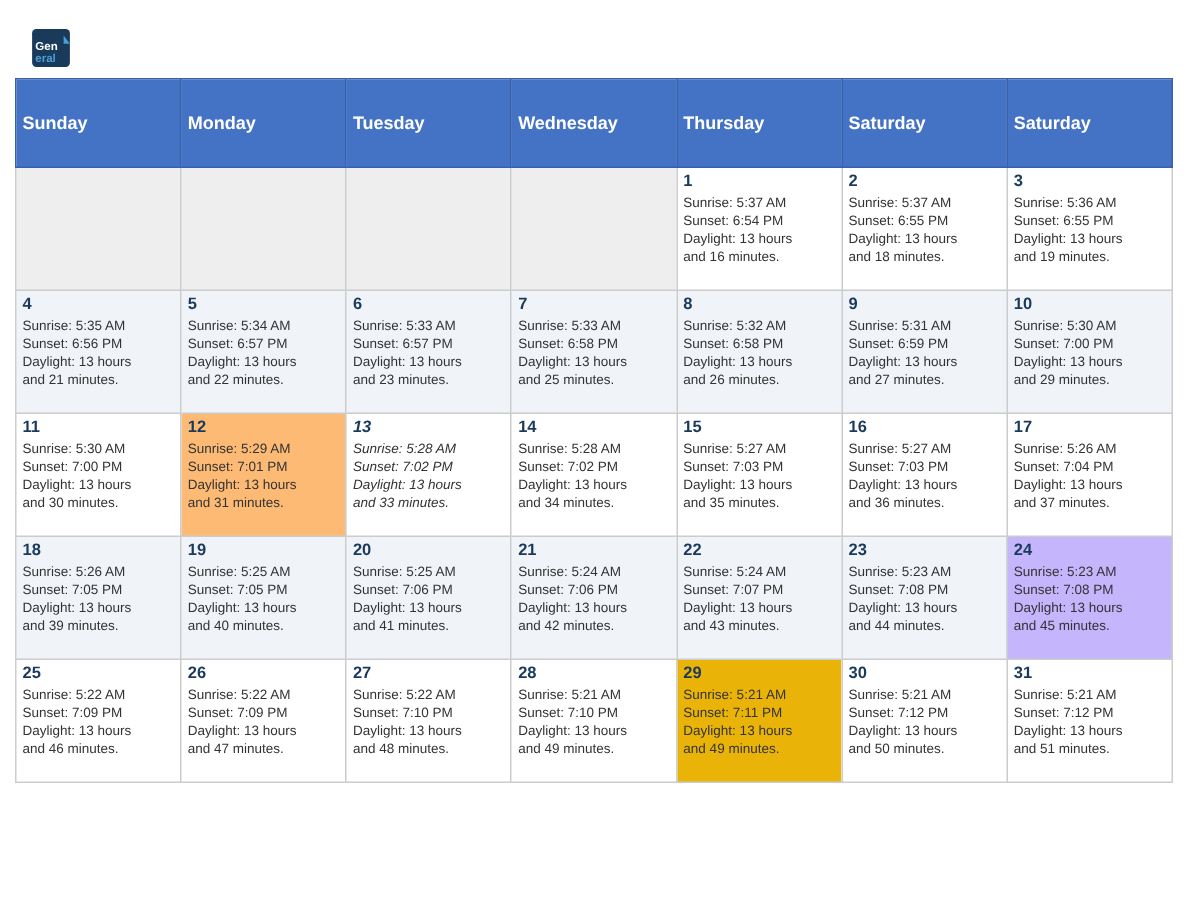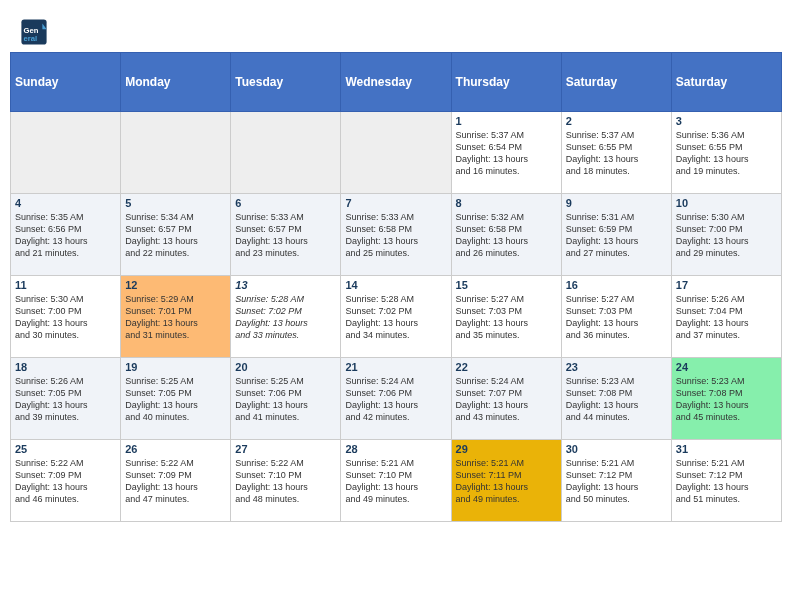--- a/index.html
+++ b/index.html
@@ -226,21 +226,21 @@
           <div class="day-info">Sunrise: 5:24 AM<br>Sunset: 7:06 PM<br>Daylight: 13 hours<br>and 42 minutes.</div>
         </td>
         <td style="background: rgb(240, 243, 248);">
           <span class="day-number">22</span>
           <div class="day-info">Sunrise: 5:24 AM<br>Sunset: 7:07 PM<br>Daylight: 13 hours<br>and 43 minutes.</div>
         </td>
         <td style="background: rgb(240, 243, 248);">
           <span class="day-number">23</span>
           <div class="day-info">Sunrise: 5:23 AM<br>Sunset: 7:08 PM<br>Daylight: 13 hours<br>and 44 minutes.</div>
         </td>
-        <td style="background: #86efac;">
+        <td style="background: #c4b5fd;">
           <span class="day-number">24</span>
           <div class="day-info">Sunrise: 5:23 AM<br>Sunset: 7:08 PM<br>Daylight: 13 hours<br>and 45 minutes.</div>
         </td>
       </tr>
       <tr class="week-row">
         <td style="background: rgb(255, 255, 255);">
           <span class="day-number">25</span>
           <div class="day-info">Sunrise: 5:22 AM<br>Sunset: 7:09 PM<br>Daylight: 13 hours<br>and 46 minutes.</div>
         </td>
         <td style="background: rgb(255, 255, 255);">

